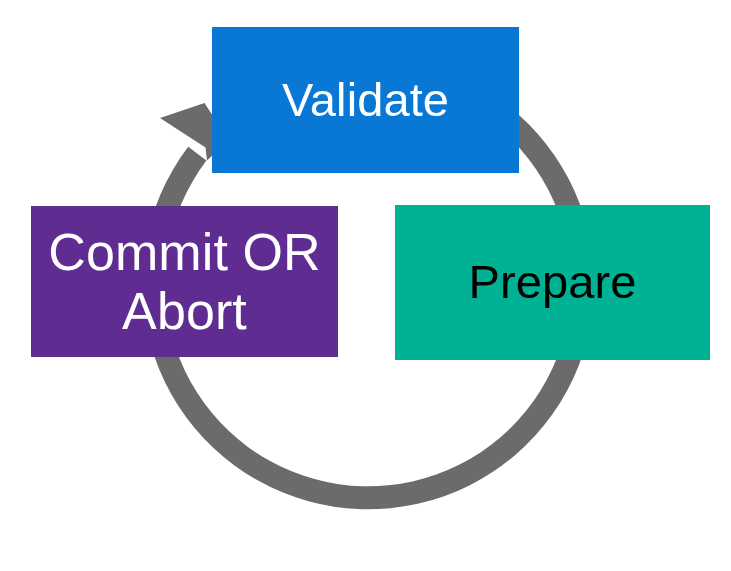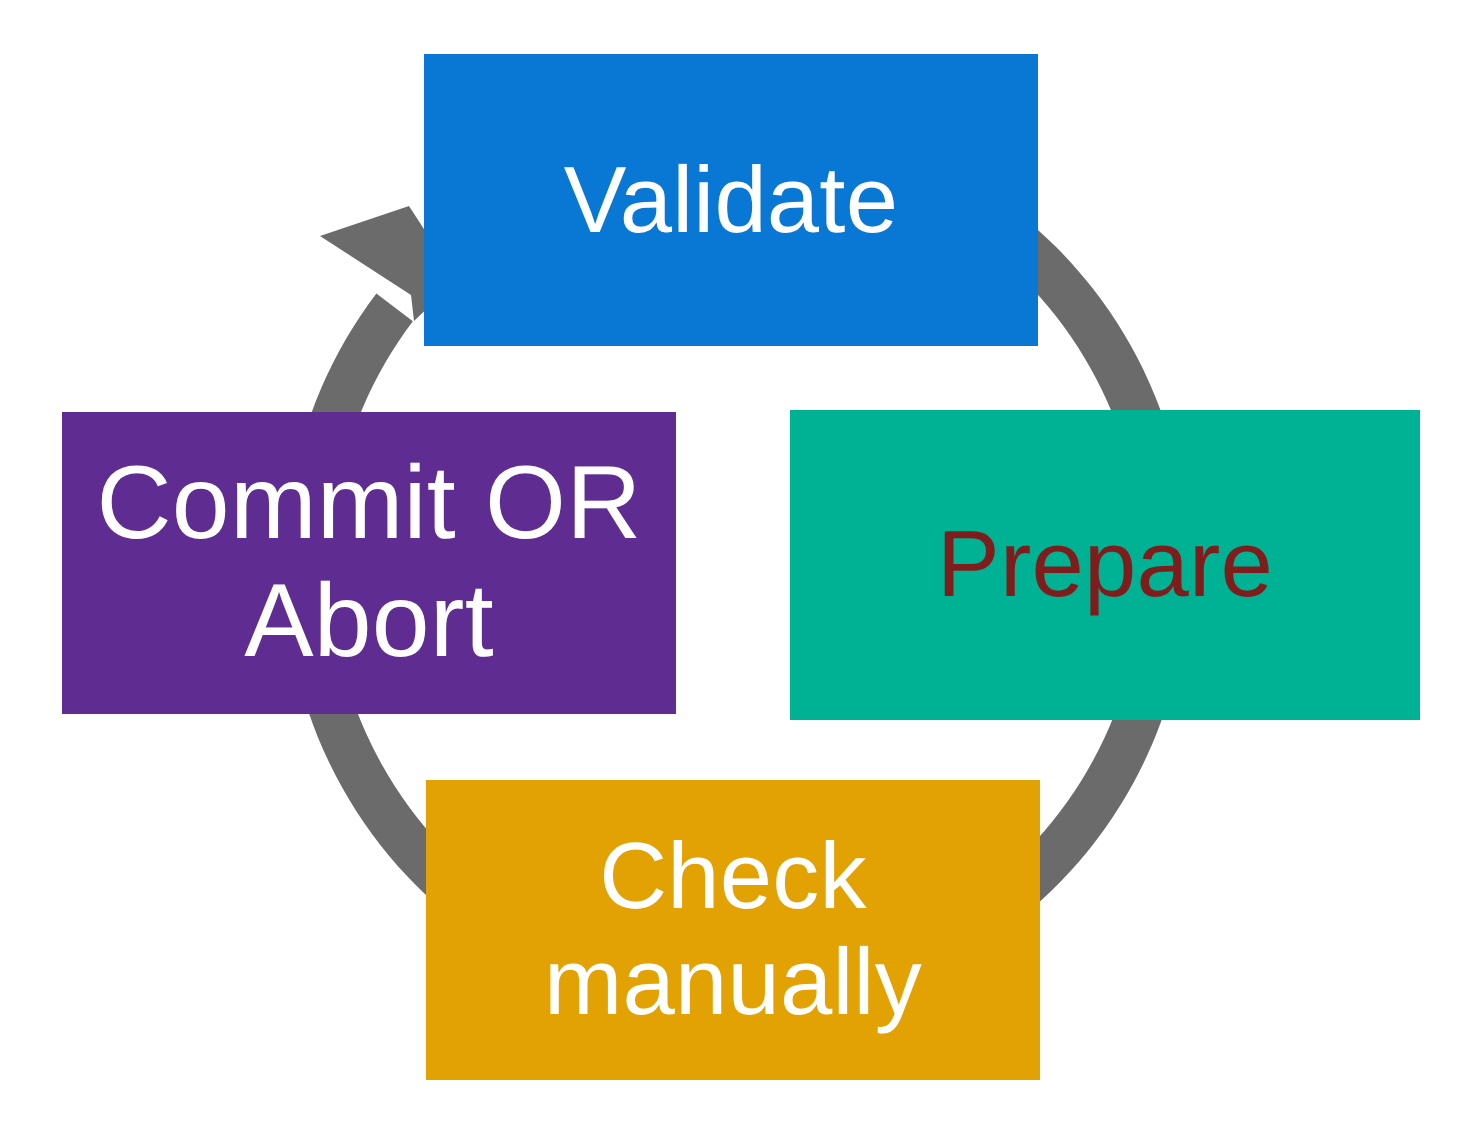--- a/index.html
+++ b/index.html
@@ -98,25 +98,22 @@
               L 228.5 140.0
               Z
             "></path>
     </g>
   </svg>
 
   <div class="node" id="node-validate" style="background: rgb(8, 120, 212); color: rgb(255, 255, 255);">
     <span class="node-label">Validate</span>
   </div>
 
-  <div class="node" id="node-prepare" style="background: rgb(0, 178, 148); color: #7f1d1d;">
+  <div class="node" id="node-prepare" style="background: rgb(0, 178, 148); color: #000000;">
     <span class="node-label">Prepare</span>
   </div>
 
-  <div class="node" id="node-check" style="background: rgb(226, 162, 3); color: rgb(255, 255, 255);">
-    <span class="node-label">Check manually</span>
-  </div>
 
   <div class="node" id="node-commit" style="background: rgb(95, 45, 145); color: rgb(255, 255, 255);">
     <span class="node-label">Commit OR Abort</span>
   </div>
 
 </div>
 
 </body></html>

